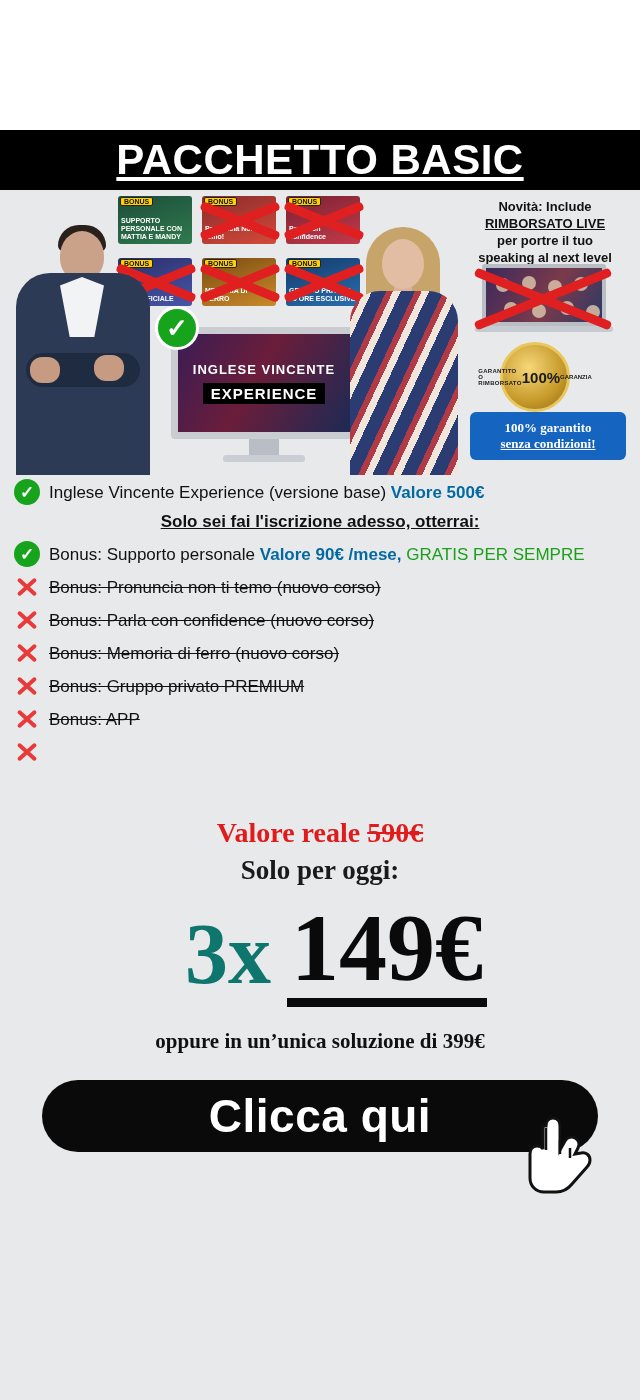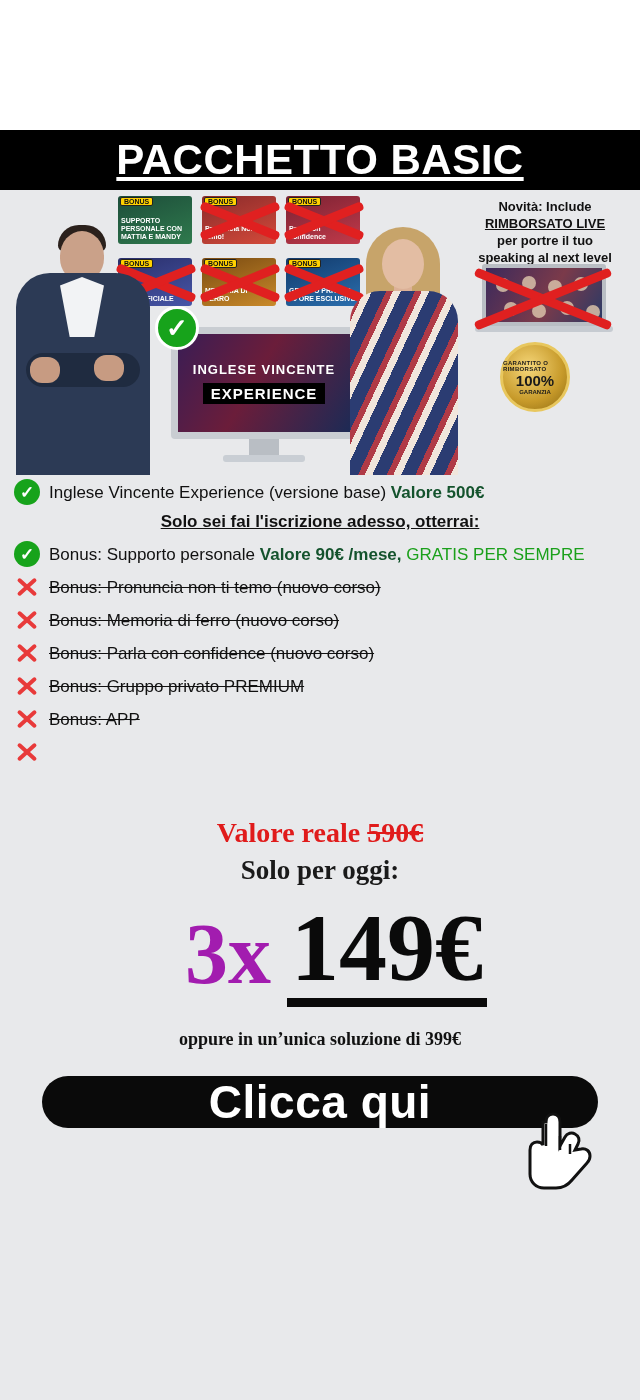--- a/index.html
+++ b/index.html
@@ -185,21 +185,21 @@
   .laptop .base2 {
     width:138px; height:6px; background:#c6cbd1; border-radius:3px; margin-left:-7px;
   }
 
   
   .seal {
     position:absolute; left:500px; top:152px; width:70px; height:70px;
     border-radius:50%;
     background:radial-gradient(circle at 40% 35%, #f6d77a 0%, #c79a2a 60%, #8d6a12 100%);
     border:3px solid #e8c75e;
-    display:flex; flex-direction:column; align-items:center; justify-content:center;
+    display:flex; flex-direction:row; align-items:center; justify-content:center;
     color:#1a1a1a;
   }
   .seal .s1 { font-size:6px; font-weight:bold; letter-spacing:.3px; }
   .seal .s2 { font-size:15px; font-weight:bold; }
   .seal .s3 { font-size:6px; font-weight:bold; }
 
   .guarantee-box {
     position:absolute; left:470px; top:222px; width:156px; height:48px;
     background:#1565c0; border-radius:6px;
     display:flex; flex-direction:column; align-items:center; justify-content:center;
@@ -208,21 +208,21 @@
   .guarantee-box .g1 { font-size:13px; font-weight:bold; font-family:"Liberation Serif", serif; }
   .guarantee-box .g2 { font-size:13px; font-weight:bold; text-decoration:underline; font-family:"Liberation Serif", serif; }
 
   
   .features { padding:4px 14px 0 14px; }
   .frow {
     display:flex; align-items:flex-start; gap:9px;
     margin-bottom:7px; min-height:26px;
   }
   .frow .txt { font-size:17px; color:#111; line-height:24px; padding-top:2px; }
-  .frow .txt .val-red { color:#14532d; font-weight:bold; }
+  .frow .txt .val-red { color:#0369a1; font-weight:bold; }
   .frow .txt .val-green { color:#1aa01a; }
   .ic { width:26px; height:26px; flex:0 0 26px; position:relative; }
   .ic-check {
     background:#17a31b; border-radius:50%; color:#fff;
     display:flex; align-items:center; justify-content:center;
     font-size:17px; font-weight:bold; line-height:1;
   }
   .ic-x { display:block; }
   .ic-x span {
     position:absolute; left:1px; top:11px; width:24px; height:4px;
@@ -247,36 +247,36 @@
   .solo {
     font-family:"Liberation Serif", serif; font-weight:bold;
     font-size:27px; color:#1a1a1a; margin-top:6px;
   }
   .bigprice {
     margin-top:14px;
     display:flex; align-items:center; justify-content:center; gap:16px;
   }
   .bigprice .x3 {
     font-family:"Liberation Serif", serif; font-weight:bold;
-    font-size:86px; color:#a21caf; line-height:90px;margin-left:32px;
+    font-size:86px; color:#0f766e; line-height:90px;margin-left:32px;
   }
   .bigprice .amount {
     font-family:"Liberation Serif", serif; font-weight:bold;
     font-size:96px; color:#0a0a0a; line-height:96px;
     border-bottom:9px solid #0a0a0a; padding:0 4px 2px 4px;
   }
   .oppure {
     font-family:"Liberation Serif", serif; font-weight:bold;
-    font-size:18px; color:#111; margin-top:22px;
+    font-size:21px; color:#111; margin-top:22px;
   }
 
   
   .cta-wrap { margin-top:20px; position:relative; height:90px; }
   .cta {
-    position:absolute; left:42px; top:6px; width:556px; height:52px;
+    position:absolute; left:42px; top:6px; width:556px; height:72px;
     background:#0a0a0a; border-radius:36px;
     display:flex; align-items:center; justify-content:center;
     cursor:pointer;
   }
   .cta span {
     color:#ffffff; font-size:46px; font-weight:bold; letter-spacing:0.5px;
   }
   .cursor-hand {
     position:absolute; left:520px; top:36px; width:78px; height:84px;
   }
@@ -396,20 +396,24 @@
           <span></span>
           <span></span>
         </div>
 
       <div class="seal">
         <div class="s1">GARANTITO O RIMBORSATO</div>
         <div class="s2">100%</div>
         <div class="s3">GARANZIA</div>
       </div>
 
+      <div class="guarantee-box">
+        <div class="g1">100% garantito</div>
+        <div class="g2">senza condizioni!</div>
+      </div>
     </div>
 
     <div class="features">
 
       <div class="frow">
         <div class="ic ic-check">✓</div>
         <div class="txt">
           <span>Inglese Vincente Experience (versione base)</span>
           <span class="val-red">Valore 500€</span>
         </div>
@@ -432,29 +436,29 @@
             <span></span>
           </div>
         <div class="txt strike">Bonus: Pronuncia non ti temo (nuovo corso)</div>
       </div>
 
       <div class="frow">
         <div class="ic ic-x">
             <span></span>
             <span></span>
           </div>
+        <div class="txt strike">Bonus: Parla con confidence (nuovo corso)</div>
+      </div>
+
+      <div class="frow">
+        <div class="ic ic-x">
+            <span></span>
+            <span></span>
+          </div>
         <div class="txt strike">Bonus: Memoria di ferro (nuovo corso)</div>
-      </div>
-
-      <div class="frow">
-        <div class="ic ic-x">
-            <span></span>
-            <span></span>
-          </div>
-        <div class="txt strike">Bonus: Parla con confidence (nuovo corso)</div>
       </div>
 
       <div class="frow">
         <div class="ic ic-x">
             <span></span>
             <span></span>
           </div>
         <div class="txt strike">Bonus: Gruppo privato PREMIUM</div>
       </div>
 

